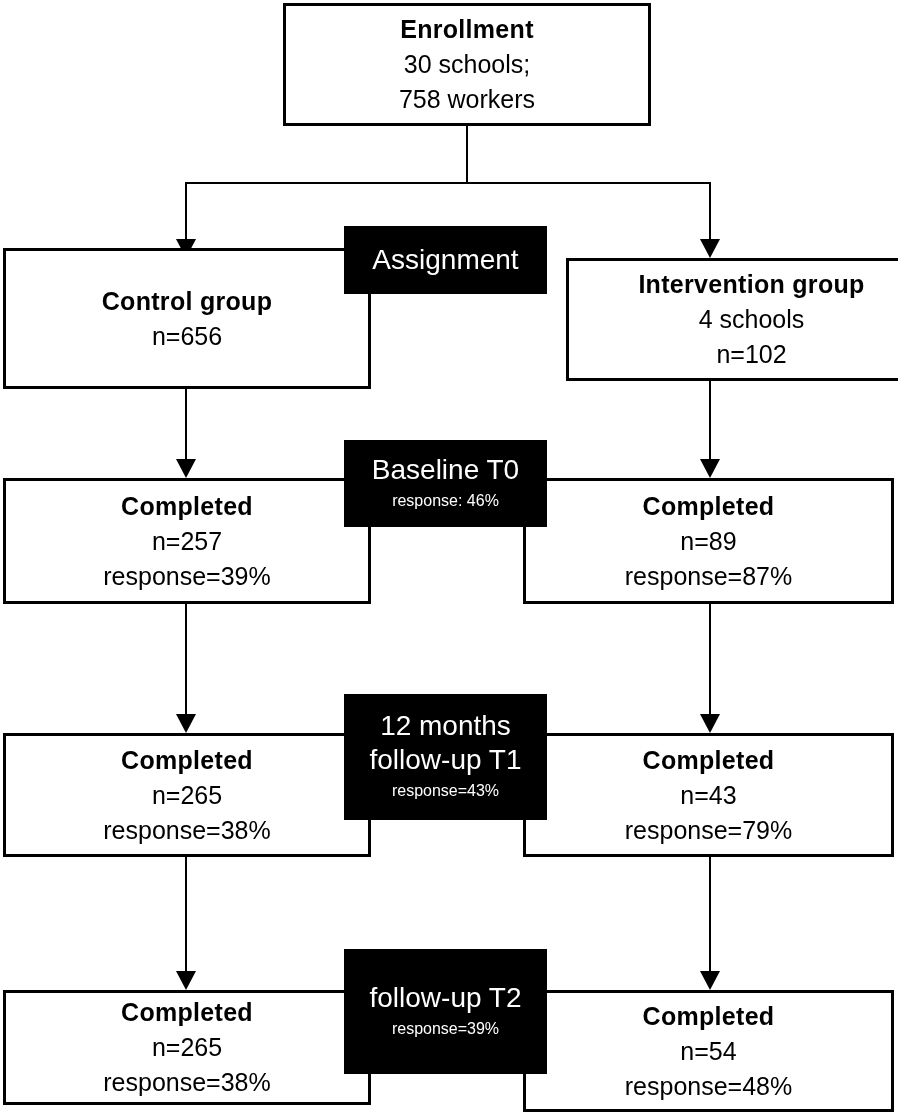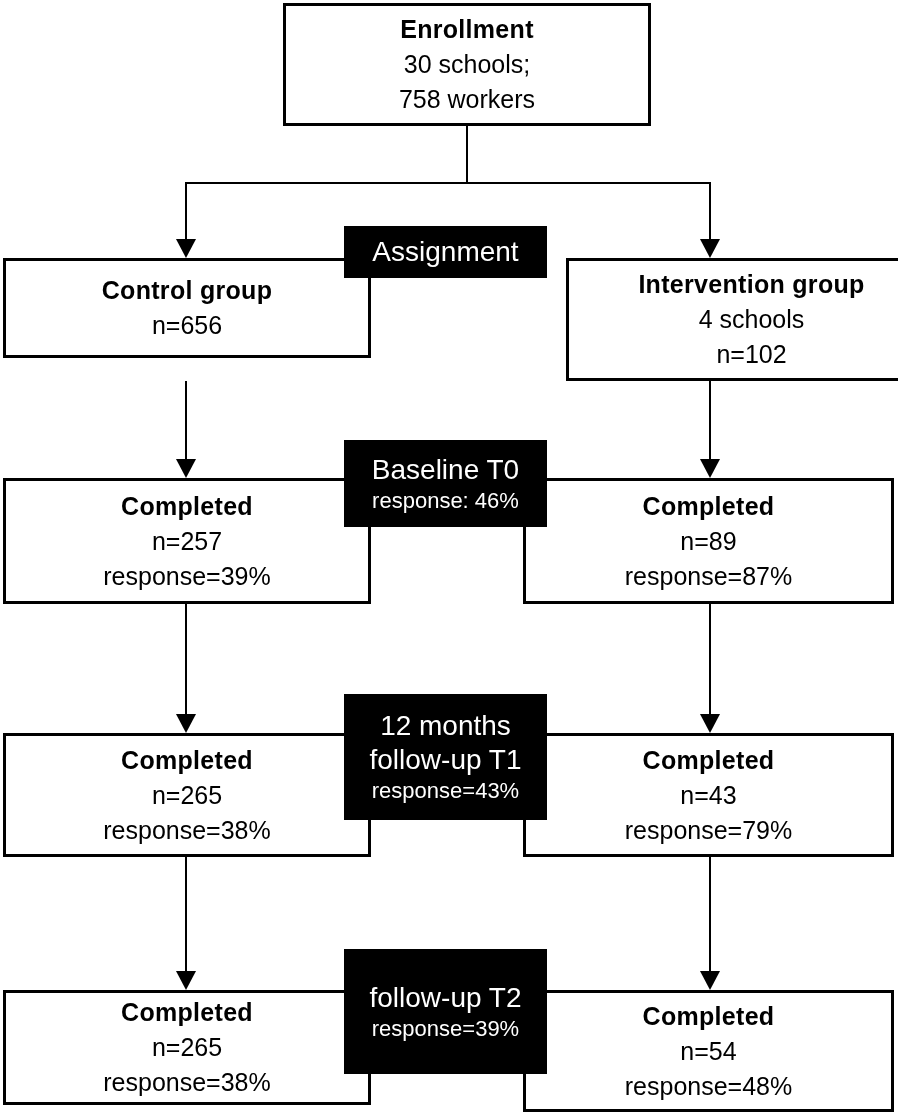--- a/index.html
+++ b/index.html
@@ -40,21 +40,21 @@
     color: #ffffff;
     display: flex;
     flex-direction: column;
     justify-content: center;
     align-items: center;
     text-align: center;
     font-size: 28px;
     line-height: 34px;
     z-index: 3;
   }
-  .stage .sub { font-size: 22px; line-height: 28px; }
+  .stage .sub { font-size: 16px; line-height: 28px; }
   
   .vline {
     position: absolute;
     width: 2px;
     background: #000000;
     z-index: 0;
   }
   .hline {
     position: absolute;
     height: 2px;
@@ -66,23 +66,23 @@
     width: 0;
     height: 0;
     border-left: 10px solid transparent;
     border-right: 10px solid transparent;
     border-top: 19px solid #000000;
     z-index: 0;
   }
   
   .enrollment { left: 283px; top: 3px;   width: 368px; height: 123px; }
 
-  .r1-left    { left: 3px;   top: 258px; width: 368px; height: 100px; }
+  .r1-left    { left: 3px;   top: 248px; width: 368px; height: 141px; }
   .r1-right   { left: 523px; top: 258px; width: 371px; height: 123px; margin-left: 43px; }
-  .st-assign  { left: 344px; top: 226px; width: 203px; height: 52px;  }
+  .st-assign  { left: 344px; top: 226px; width: 203px; height: 68px;  }
 
   .r2-left    { left: 3px;   top: 478px; width: 368px; height: 126px; }
   .r2-right   { left: 523px; top: 478px; width: 371px; height: 126px; }
   .st-t0      { left: 344px; top: 440px; width: 203px; height: 87px;  }
 
   .r3-left    { left: 3px;   top: 733px; width: 368px; height: 124px; }
   .r3-right   { left: 523px; top: 733px; width: 371px; height: 124px; }
   .st-t1      { left: 344px; top: 694px; width: 203px; height: 126px; }
 
   .r4-left    { left: 3px;   top: 990px; width: 368px; height: 115px; }

